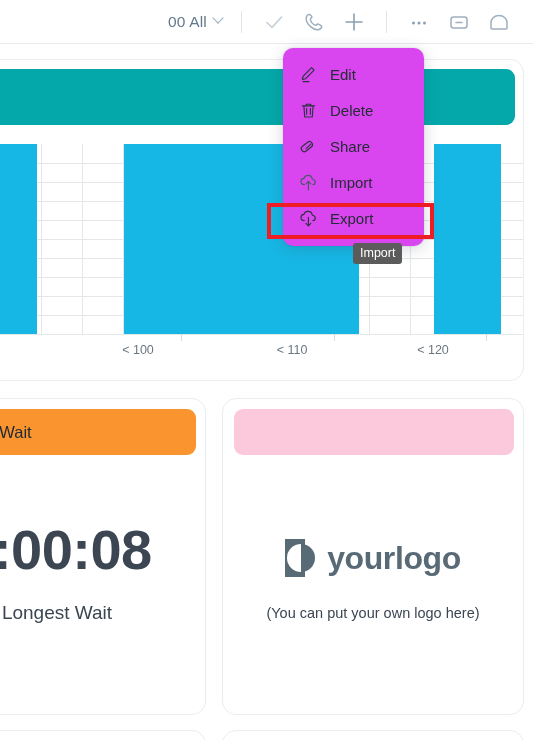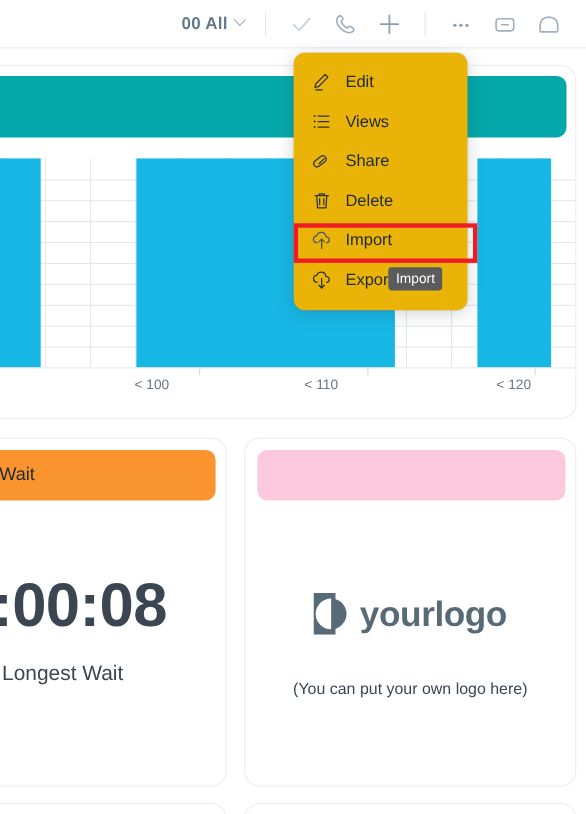--- a/index.html
+++ b/index.html
@@ -25,21 +25,20 @@
     border-bottom: 1px solid #e8ecef;
     display: flex;
     align-items: center;
     justify-content: flex-end;
     padding-right: 14px;
     box-sizing: border-box;
   }
   .tb-group {
     display: flex;
     align-items: center;
-    font-weight: bold;
   }
   .tb-filter {
     display: flex;
     align-items: center;
     gap: 7px;
     padding: 2px 4px;
     cursor: pointer;
   }
   .tb-filter-label {
     font-size: 15.5px;
@@ -235,33 +234,33 @@
   }
   .logo-text {
     font-size: 32px;
     font-weight: bold;
     color: #596a77;
     letter-spacing: -0.4px;
   }
   .logo-caption {
     position: absolute;
     left: 0; right: 0;
-    top: 220px;
+    top: 206px;
     text-align: center;
     font-size: 14.5px;
     color: #3b4652;
   }
 
   
   .ctx-menu {
     position: absolute;
-    left: 267px;
+    left: 283px;
     top: 48px;
-    width: 158px;
-    background: #eab308;
+    width: 141px;
+    background: #d946ef;
     border-radius: 10px;
     box-shadow: 0 3px 16px rgba(40,55,70,.20), 0 0 0 1px rgba(40,55,70,.05);
     padding: 8px 0 10px 0;
     box-sizing: border-box;
     z-index: 40;
   }
   .ctx-item {
     display: flex;
     align-items: center;
     gap: 12px;
@@ -343,21 +342,21 @@
     <div class="bar" style="left:163px;width:235px;height:190px"></div>
     <div class="bar" style="left:473px;width:67px;height:190px"></div>
   </div>
 
   <div class="axis-line"></div>
   <div class="tick" style="left:220px"></div>
   <div class="tick" style="left:373px"></div>
   <div class="tick" style="left:525px"></div>
   <div class="axis-label" style="left:177px">&lt; 100</div>
   <div class="axis-label" style="left:331px">&lt; 110</div>
-  <div class="axis-label" style="left:506px">&lt; 120</div>
+  <div class="axis-label" style="left:472px">&lt; 120</div>
 </div>
 
 <div class="kpi-card card-left">
   <div class="kpi-banner banner-left">
     <span class="banner-text">Longest Wait</span>
   </div>
   <div class="kpi-value">0:00:08</div>
   <div class="kpi-sub">Longest Wait</div>
 </div>
 
@@ -438,56 +437,45 @@
   <div class="ctx-item">
     <span class="ctx-ico">
       <svg width="19" height="19" viewBox="0 0 19 19" fill="none" stroke="#2b3440" stroke-width="1.15" stroke-linecap="round" stroke-linejoin="round">
         <path d="M12.6 2.6 L15.1 5.1 L6.4 13.8 L3.4 14.4 L4 11.4 Z"></path>
         <path d="M4 16.6 L10 16.6"></path>
       </svg>
     </span>
     <span class="ctx-label">Edit</span>
   </div>
 
-  <div class="ctx-item">
-    <span class="ctx-ico">
-      <svg width="19" height="19" viewBox="0 0 19 19" fill="none" stroke="#2b3440" stroke-width="1.2" stroke-linecap="round">
-        <path d="M6.2 4.5 L16 4.5 M6.2 9.5 L16 9.5 M6.2 14.5 L16 14.5"></path>
-        <circle cx="3" cy="4.5" r="0.85" fill="#2b3440" stroke="none"></circle>
-        <circle cx="3" cy="9.5" r="0.85" fill="#2b3440" stroke="none"></circle>
-        <circle cx="3" cy="14.5" r="0.85" fill="#2b3440" stroke="none"></circle>
-      </svg>
-    </span>
-    <span class="ctx-label">Views</span>
-  </div>
-
-  <div class="ctx-item">
-    <span class="ctx-ico">
-      <svg width="19" height="19" viewBox="0 0 19 19" fill="none" stroke="#2b3440" stroke-width="1.15" stroke-linecap="round" stroke-linejoin="round">
-        <rect x="1.6" y="6.6" width="12.5" height="6" rx="3" transform="rotate(-38 7.9 9.6)"></rect>
-        <path d="M7.2 11.6 L11.8 7.2"></path>
-      </svg>
-    </span>
-    <span class="ctx-label">Share</span>
-  </div>
 
   <div class="ctx-item">
     <span class="ctx-ico">
       <svg width="19" height="19" viewBox="0 0 19 19" fill="none" stroke="#2b3440" stroke-width="1.15" stroke-linecap="round" stroke-linejoin="round">
         <path d="M3.4 4.8 L15.6 4.8"></path>
         <path d="M7.2 4.8 L7.2 3.2 L11.8 3.2 L11.8 4.8"></path>
         <path d="M4.9 4.8 L5.7 16 L13.3 16 L14.1 4.8"></path>
         <path d="M7.6 7.6 L7.6 13.2 M11.4 7.6 L11.4 13.2"></path>
       </svg>
     </span>
     <span class="ctx-label">Delete</span>
   </div>
 
   <div class="ctx-item">
     <span class="ctx-ico">
+      <svg width="19" height="19" viewBox="0 0 19 19" fill="none" stroke="#2b3440" stroke-width="1.15" stroke-linecap="round" stroke-linejoin="round">
+        <rect x="1.6" y="6.6" width="12.5" height="6" rx="3" transform="rotate(-38 7.9 9.6)"></rect>
+        <path d="M7.2 11.6 L11.8 7.2"></path>
+      </svg>
+    </span>
+    <span class="ctx-label">Share</span>
+  </div>
+
+  <div class="ctx-item">
+    <span class="ctx-ico">
       <svg width="19" height="19" viewBox="0 0 19 19" fill="none" stroke="#4a5866" stroke-width="1.15" stroke-linecap="round" stroke-linejoin="round">
         <path d="M5.3 11.6 C3.3 11.6 2 10.2 2 8.5 C2 6.9 3.3 5.5 5 5.4 C5.4 3.6 7 2.3 9 2.3 C11.3 2.3 13.1 4 13.3 6.2 C15 6.4 16.3 7.8 16.3 9.3 C16.3 10.6 15.3 11.6 13.9 11.6"></path>
         <path d="M9.4 16.8 L9.4 8.6"></path>
         <path d="M7 10.9 L9.4 8.4 L11.8 10.9"></path>
       </svg>
     </span>
     <span class="ctx-label">Import</span>
   </div>
 
   <div class="ctx-item">

